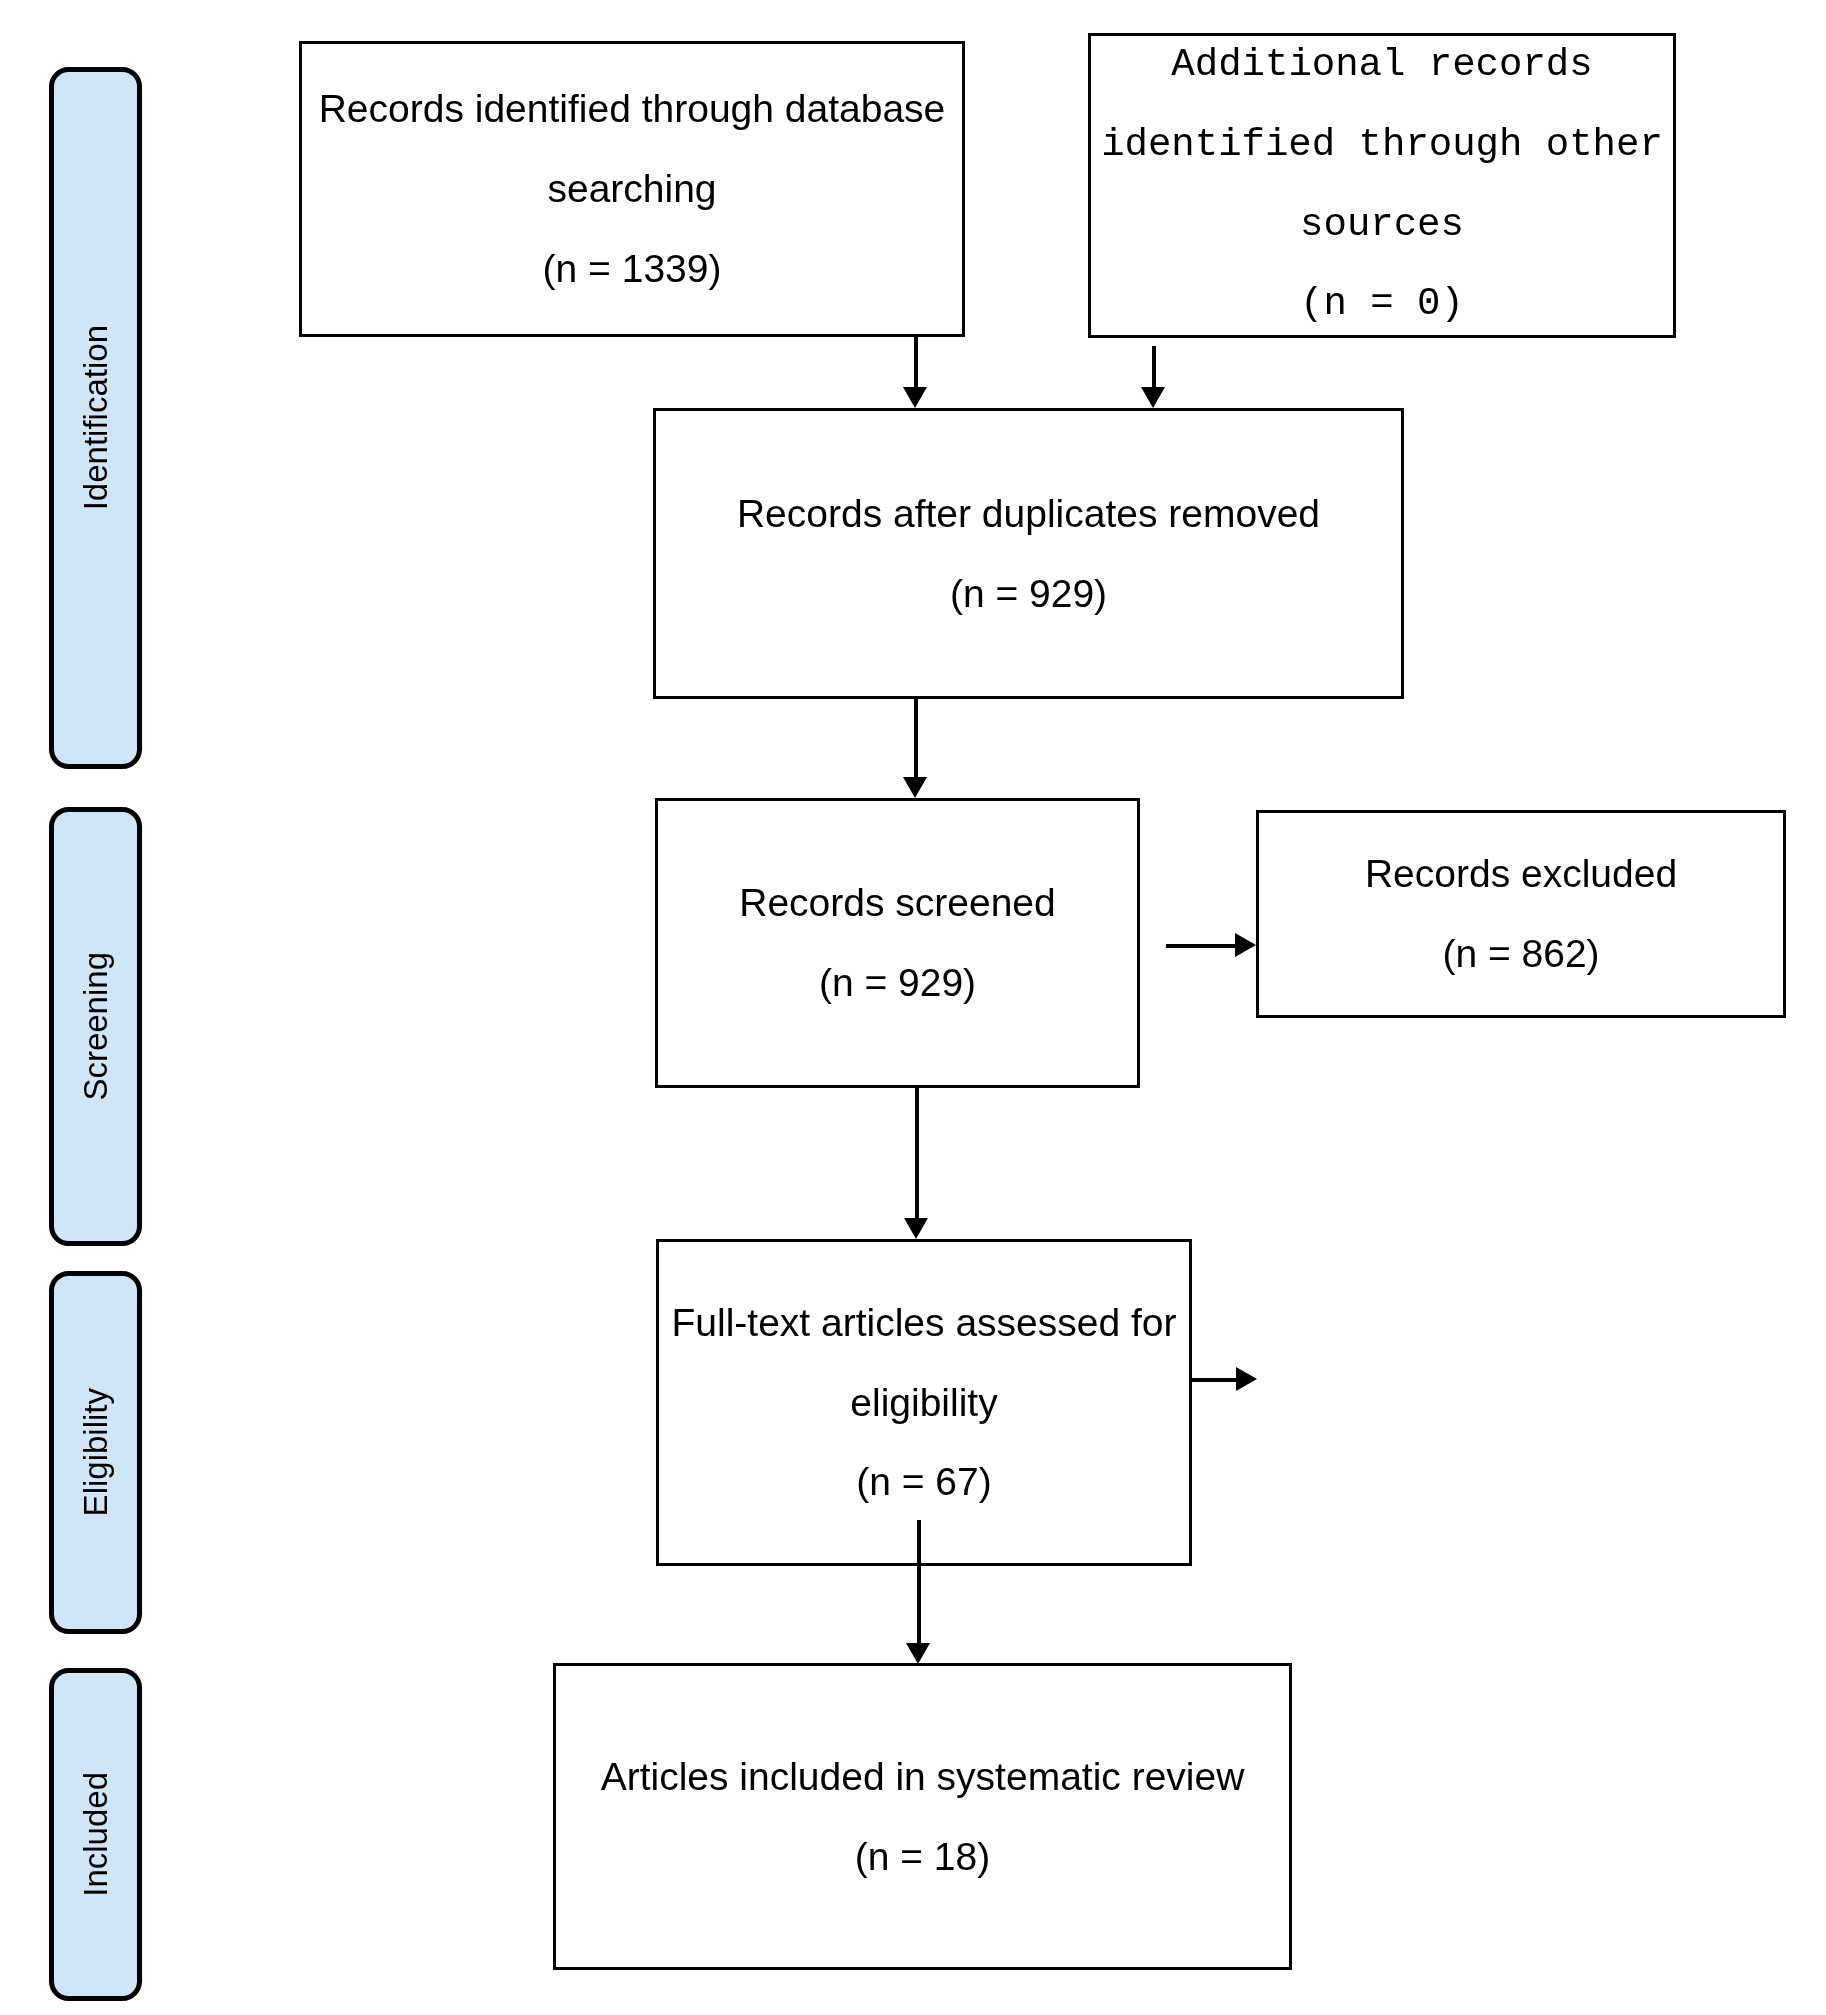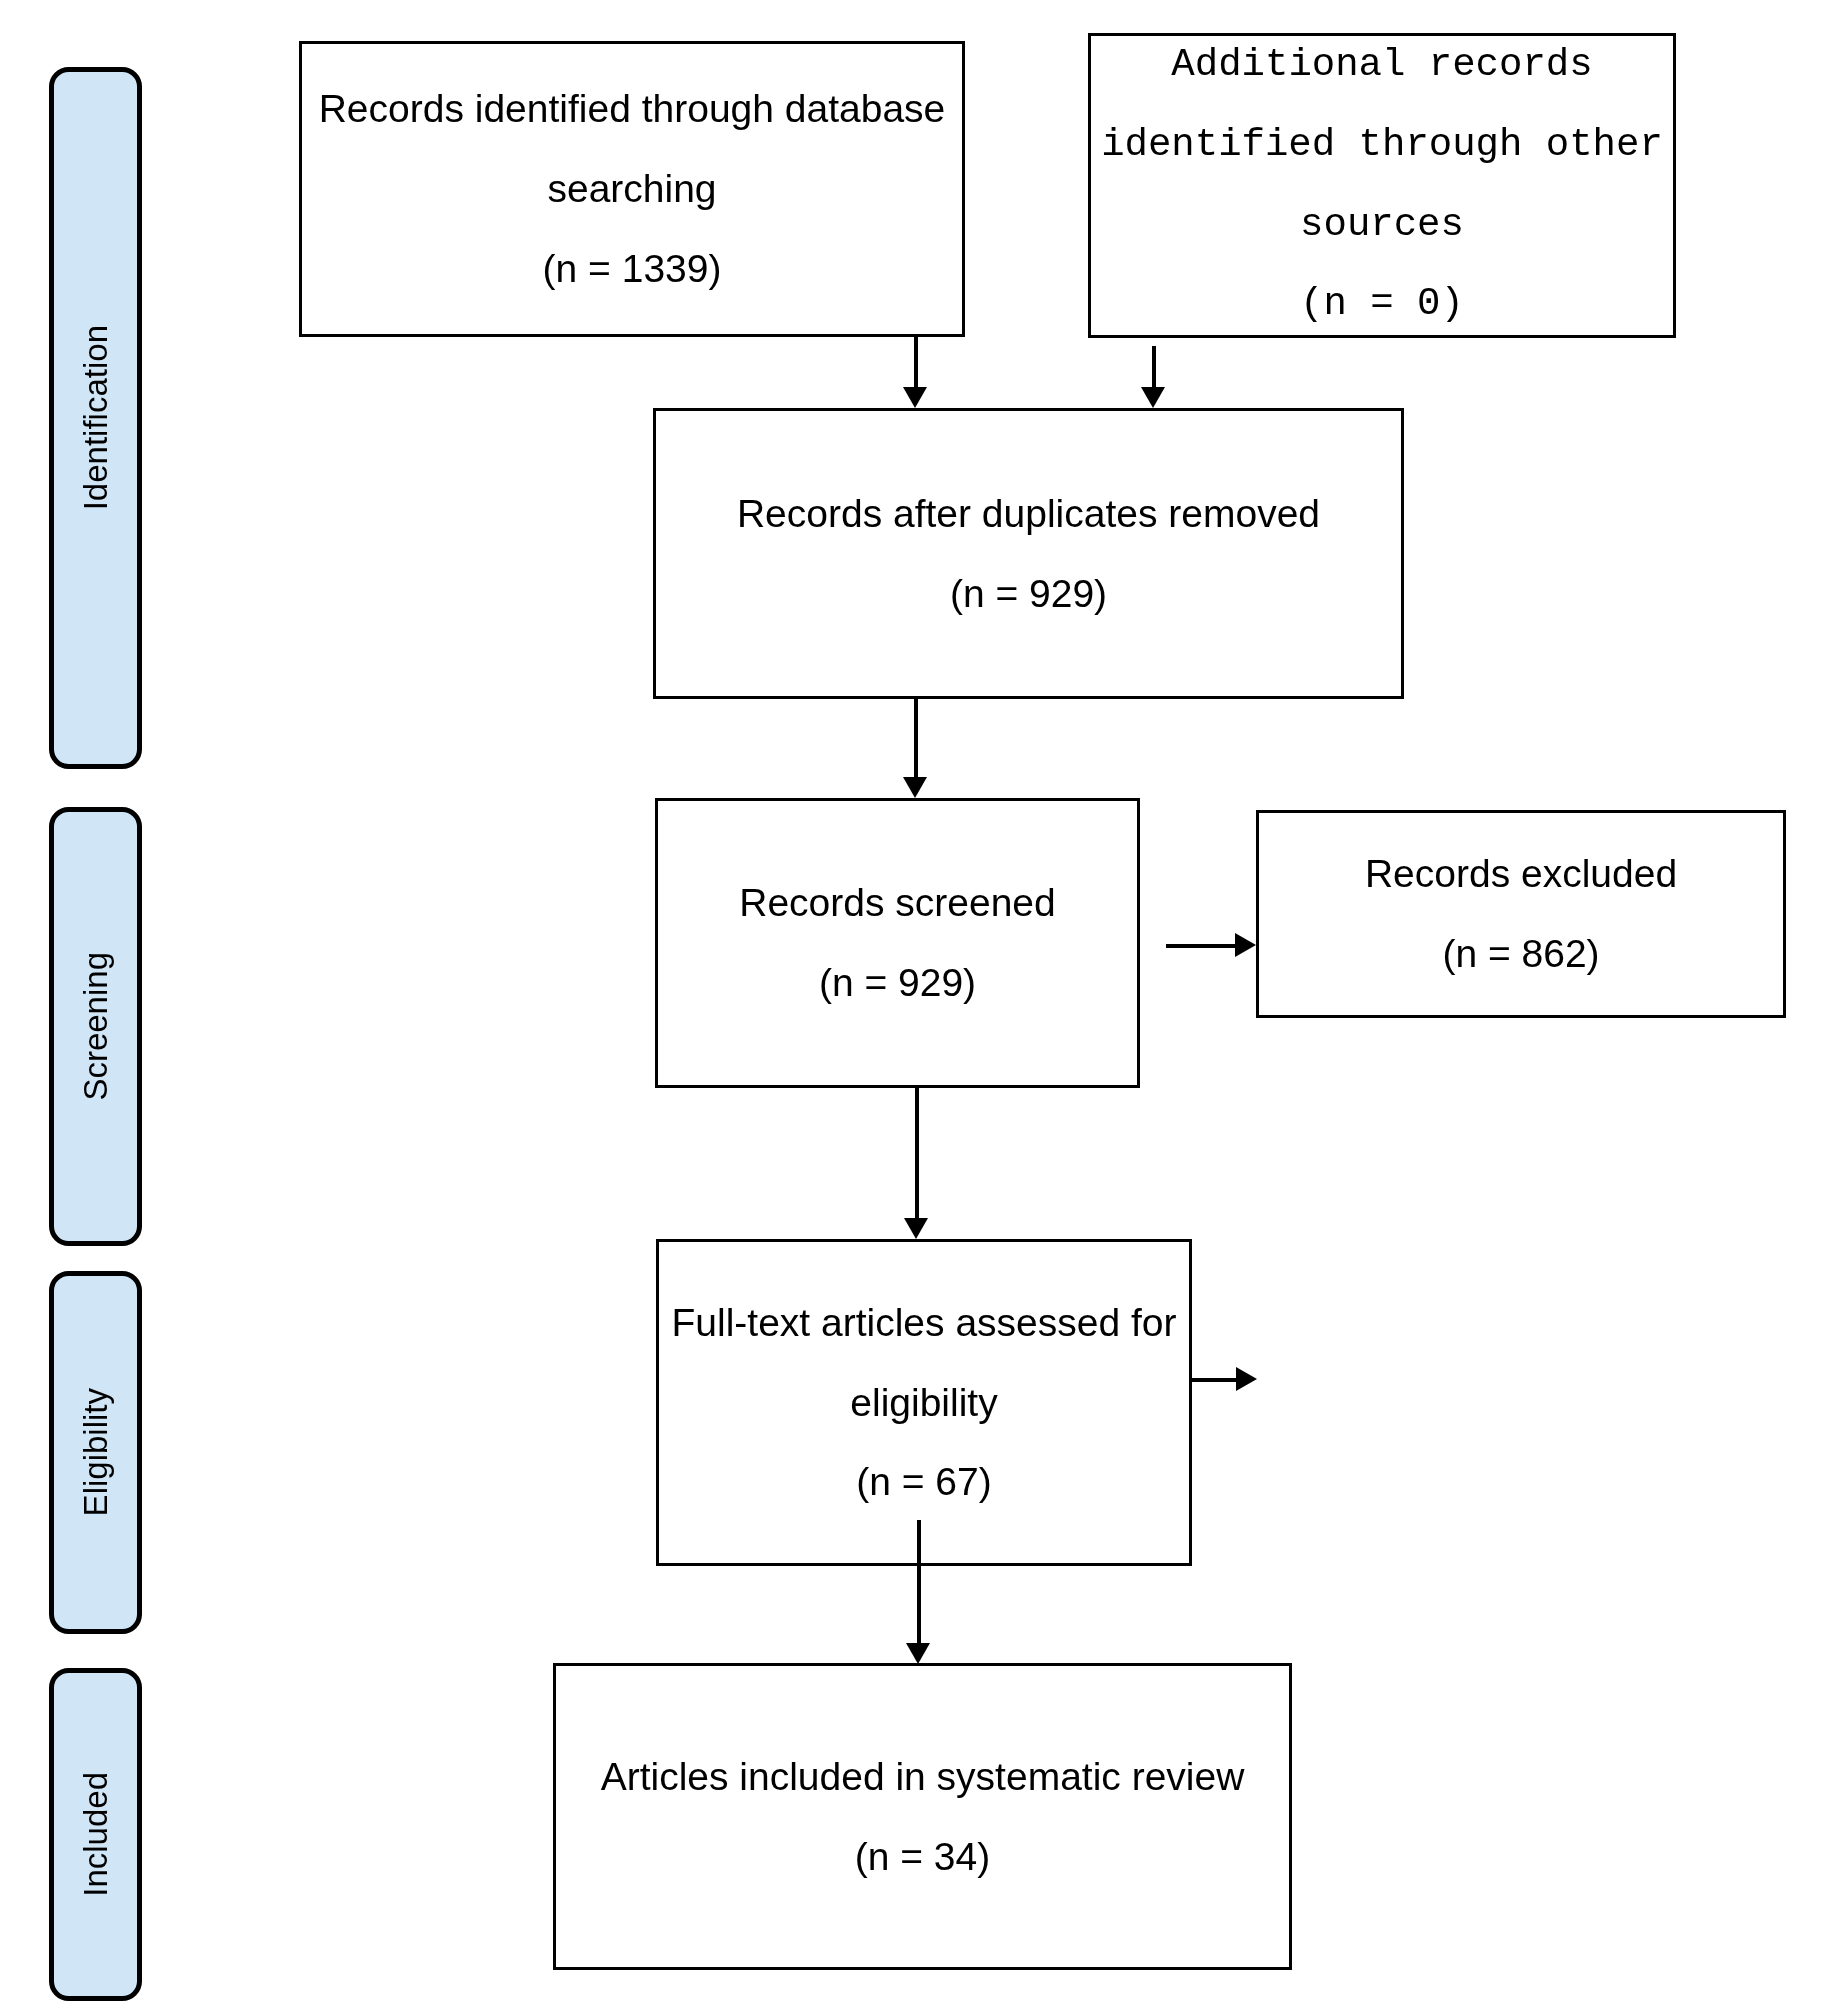--- a/index.html
+++ b/index.html
@@ -98,21 +98,21 @@
   <div class="node" id="node-records-after-duplicates">Records after duplicates removed
 (n = 929)</div>
   <div class="node" id="node-records-screened">Records screened
 (n = 929)</div>
   <div class="node" id="node-records-excluded">Records excluded
 (n = 862)</div>
   <div class="node" id="node-fulltext-assessed">Full-text articles assessed for
 eligibility
 (n = 67)</div>
   <div class="node" id="node-articles-included">Articles included in systematic review
-(n = 34)</div>
+(n = 18)</div>
 
   <div class="vline" style="left:914px; top:337px; height:53px;"></div>
   <div class="head-down" style="left:903px; top:387px;"></div>
 
   <div class="vline" style="left:1152px; top:346px; height:44px;"></div>
   <div class="head-down" style="left:1141px; top:387px;"></div>
 
   <div class="vline" style="left:914px; top:699px; height:80px;"></div>
   <div class="head-down" style="left:903px; top:777px;"></div>
 

